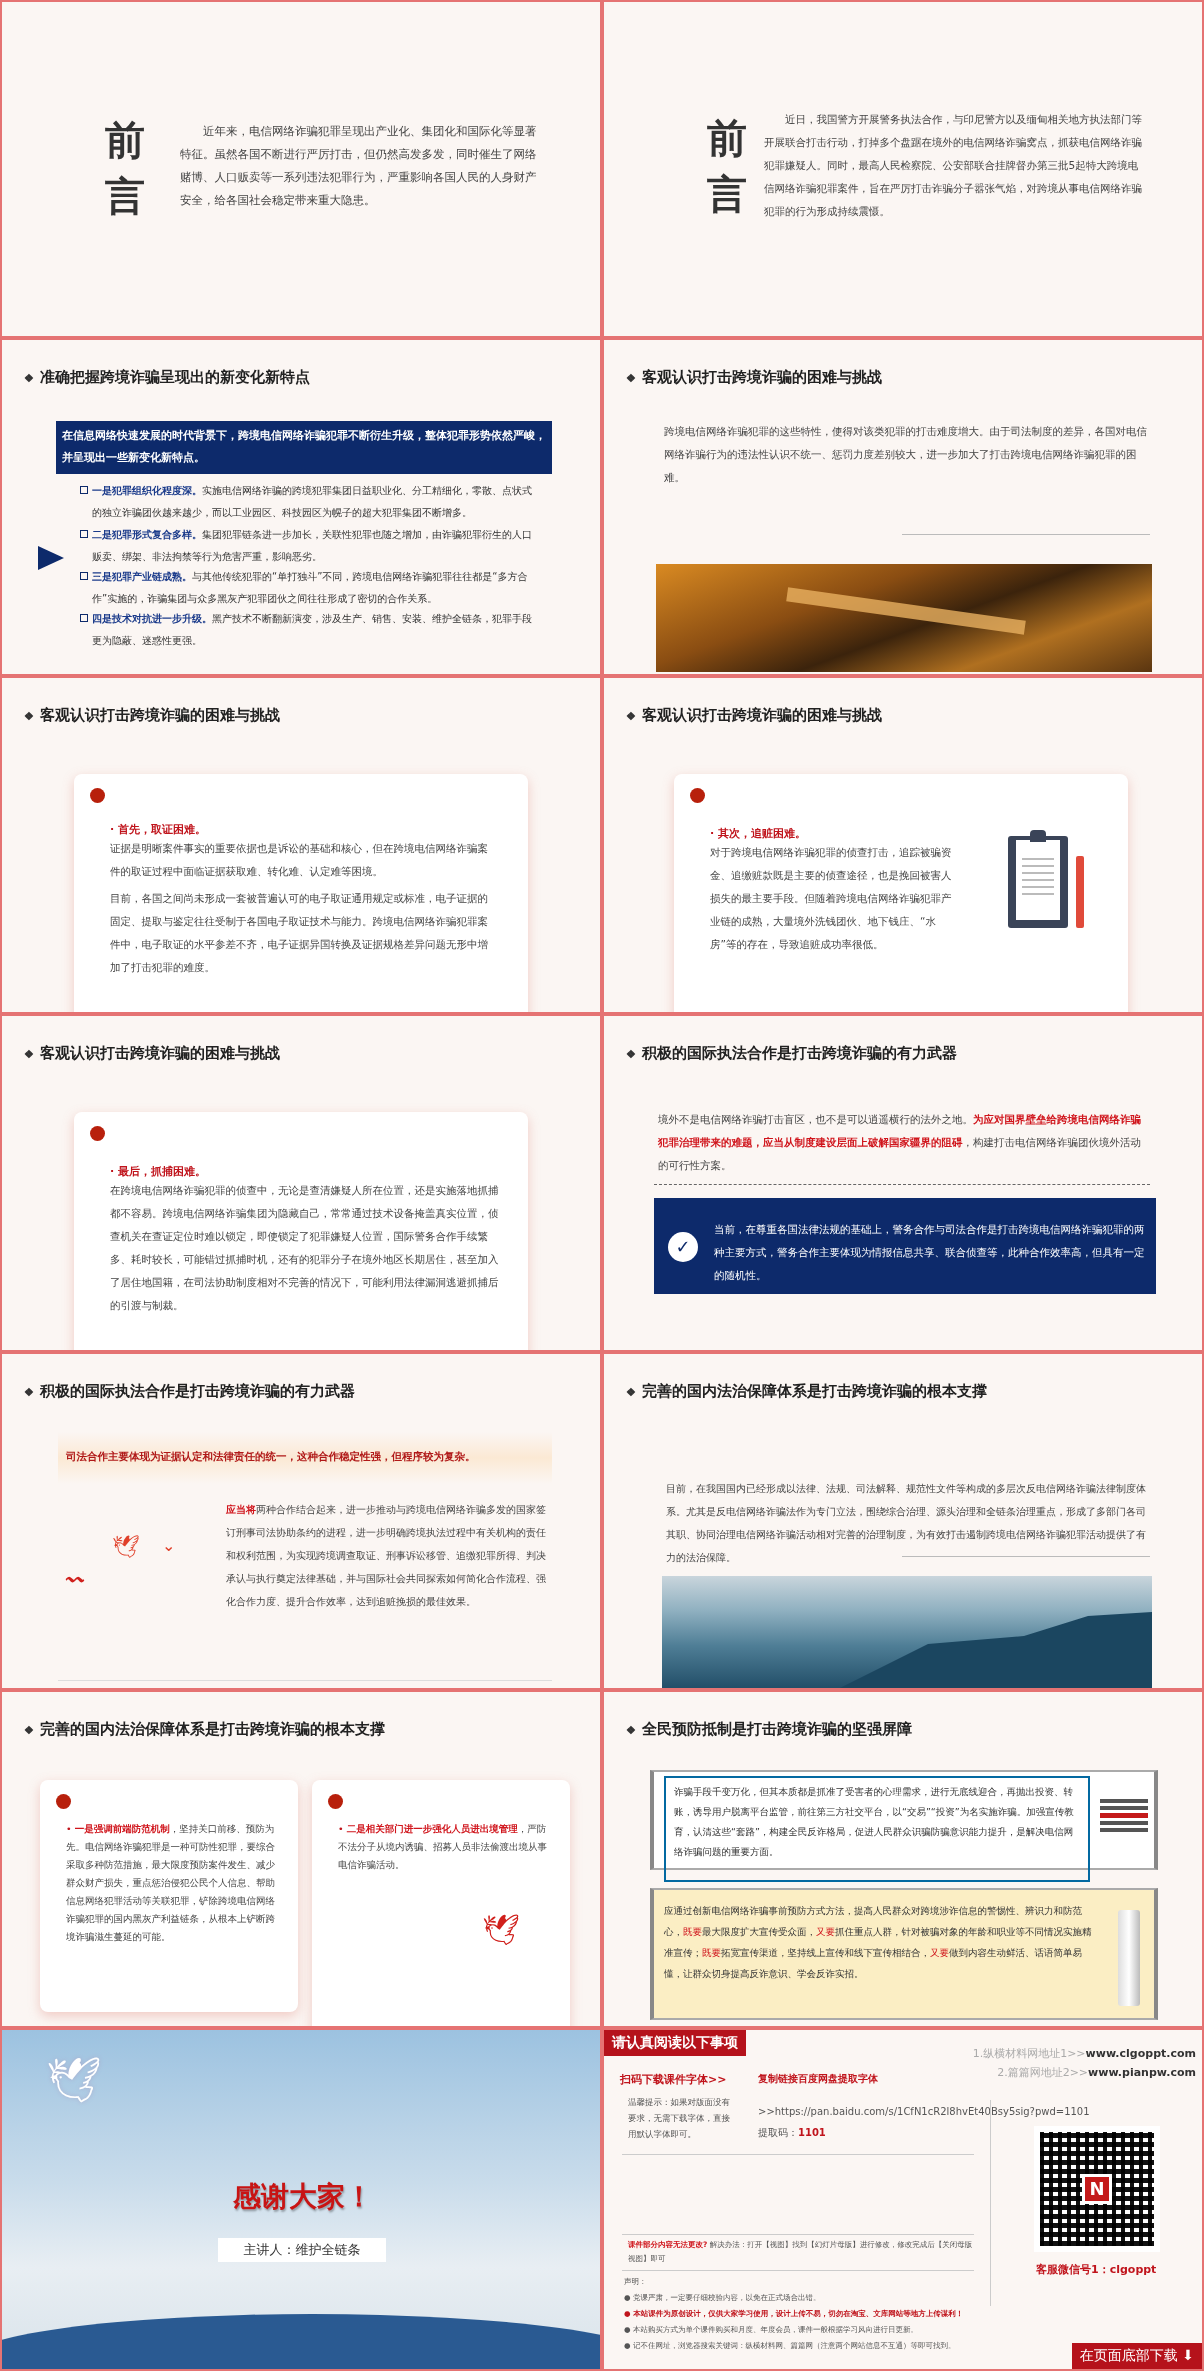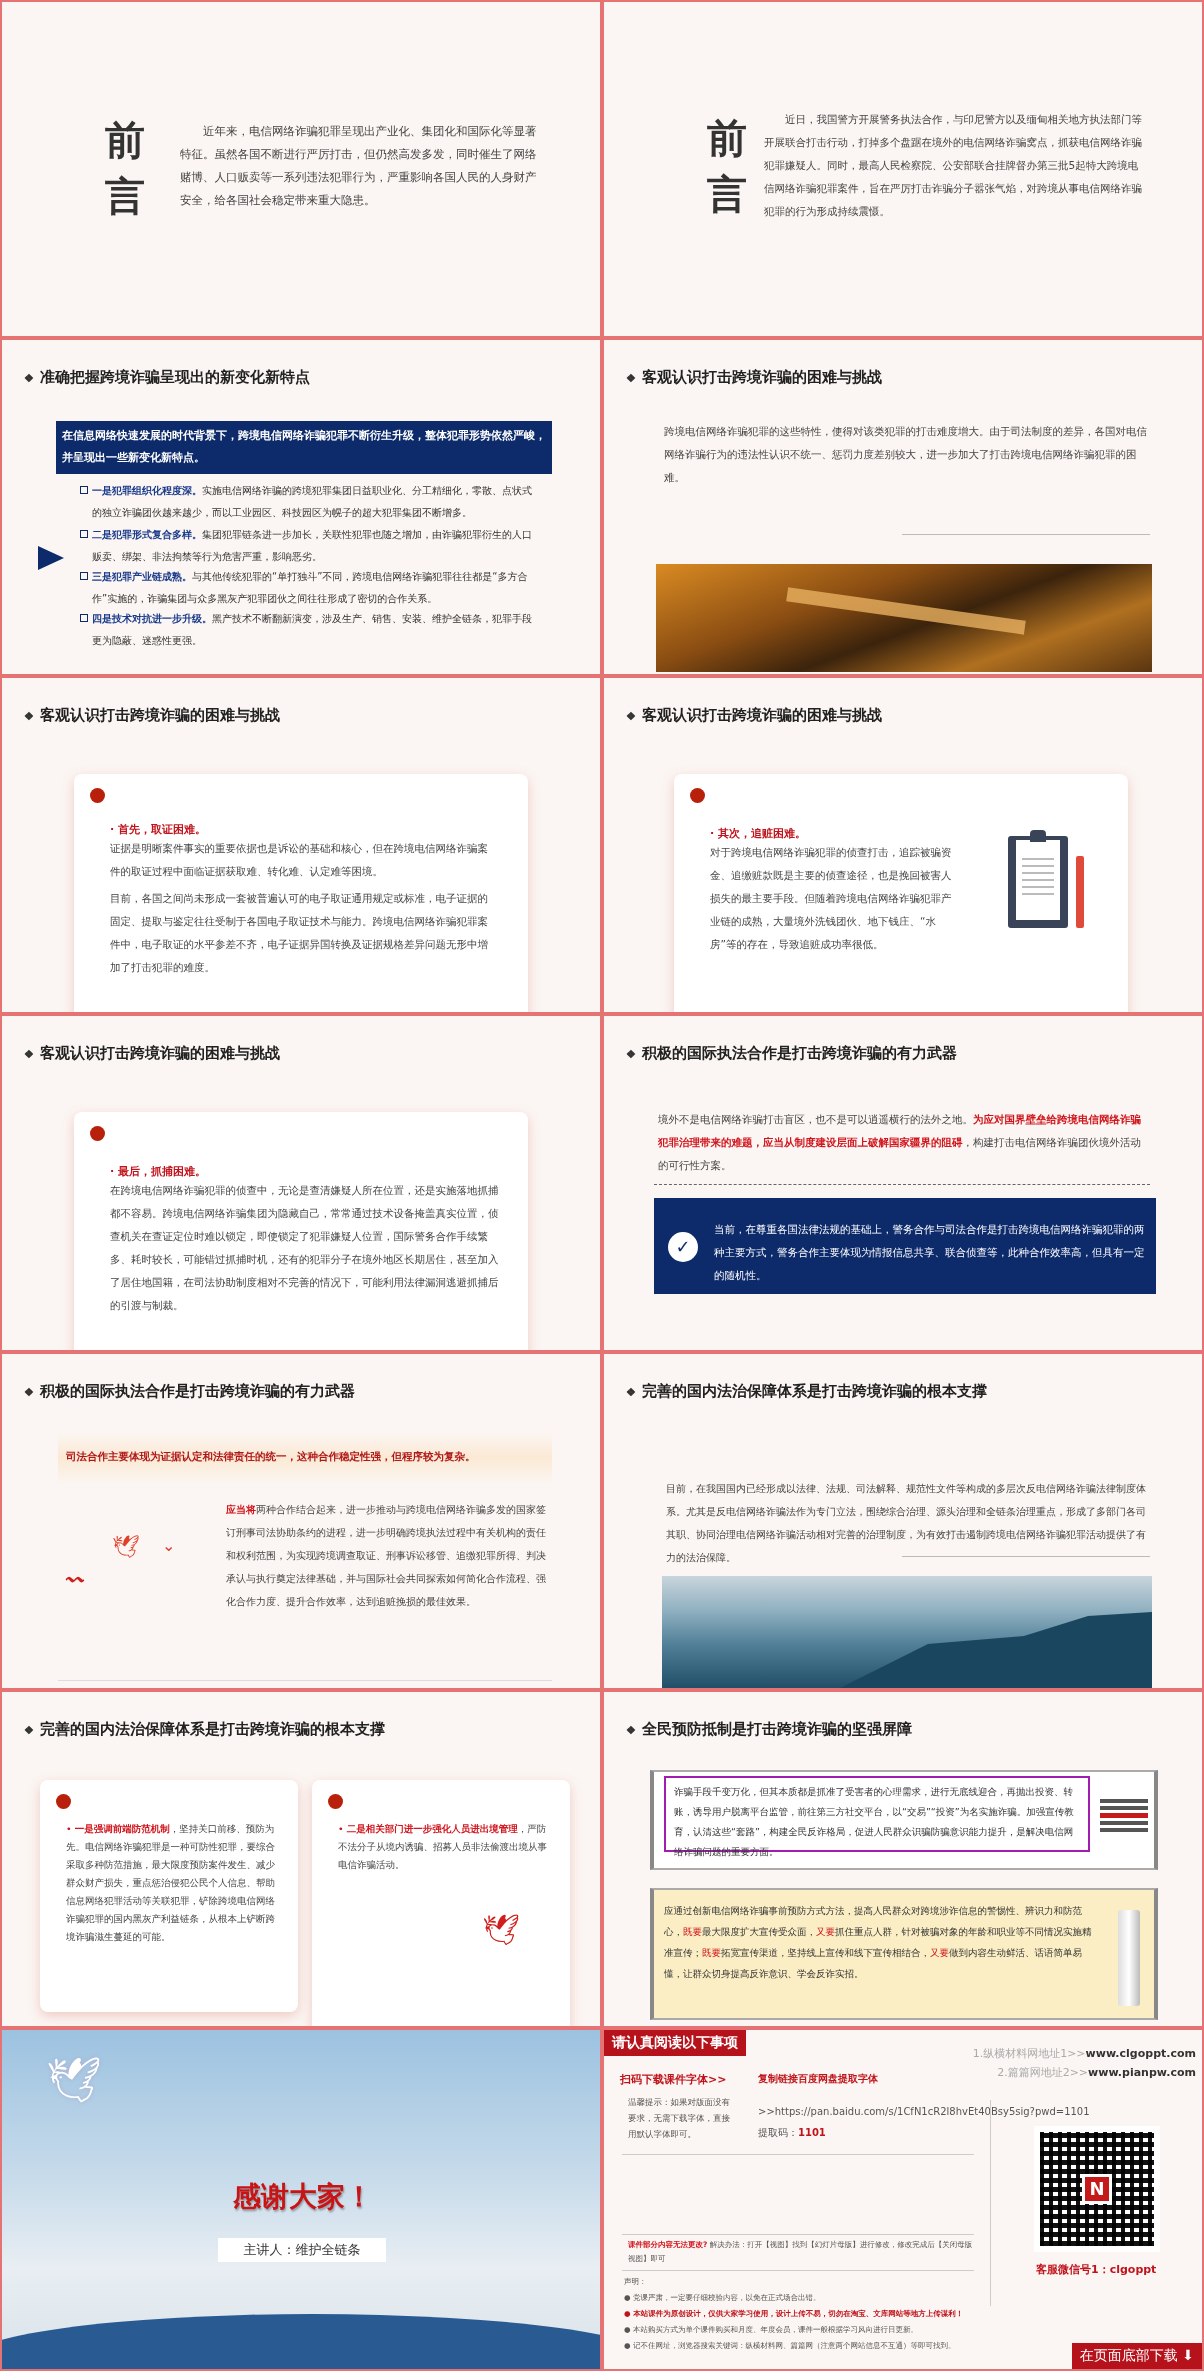--- a/index.html
+++ b/index.html
@@ -158,21 +158,21 @@
   <div class="card" style="left:310px;top:88px;width:258px;height:289px;">
     <div class="dot"></div>
     <div style="position:absolute;left:26px;top:40px;width:214px;font-size:9.5px;line-height:18px;color:#444;"><span style="color:#c0141c;">• </span><span class="red">二是相关部门进一步强化人员进出境管理</span><span>，严防不法分子从境内诱骗、招募人员非法偷渡出境从事电信诈骗活动。</span></div>
     <div style="position:absolute;left:170px;top:132px;font-size:30px;color:#d0201c;">🕊</div>
   </div>
 </div>
 
 <div class="slide">
   <div class="title"><span class="dia">❖</span><span>全民预防抵制是打击跨境诈骗的坚强屏障</span></div>
   <div style="position:absolute;left:46px;top:78px;width:508px;height:100px;background:#fff;border-left:4px solid #888;border-right:4px solid #888;border-top:2px solid #aaa;border-bottom:2px solid #aaa;">
-    <div style="position:absolute;left:10px;top:4px;width:426px;height:76px;border:2px solid #a21caf;padding:4px 8px;font-size:9.5px;line-height:20px;color:#333;">诈骗手段千变万化，但其本质都是抓准了受害者的心理需求，进行无底线迎合，再抛出投资、转账，诱导用户脱离平台监管，前往第三方社交平台，以“交易”“投资”为名实施诈骗。加强宣传教育，认清这些“套路”，构建全民反诈格局，促进人民群众识骗防骗意识能力提升，是解决电信网络诈骗问题的重要方面。</div>
+    <div style="position:absolute;left:10px;top:4px;width:426px;height:106px;border:2px solid #0369a1;padding:4px 8px;font-size:9.5px;line-height:20px;color:#333;">诈骗手段千变万化，但其本质都是抓准了受害者的心理需求，进行无底线迎合，再抛出投资、转账，诱导用户脱离平台监管，前往第三方社交平台，以“交易”“投资”为名实施诈骗。加强宣传教育，认清这些“套路”，构建全民反诈格局，促进人民群众识骗防骗意识能力提升，是解决电信网络诈骗问题的重要方面。</div>
     <div style="position:absolute;left:446px;top:24px;width:48px;height:50px;">
       <div style="height:4px;background:#555;margin:3px 0;"></div>
           <div style="height:4px;background:#555;margin:3px 0;"></div>
       <div style="height:5px;background:#c41a1a;margin:3px 0;"></div>
           <div style="height:4px;background:#555;margin:3px 0;"></div>
           <div style="height:4px;background:#555;margin:3px 0;"></div>
     </div>
   </div>
   <div style="position:absolute;left:46px;top:196px;width:508px;height:132px;background:#fbeec4;border-left:4px solid #888;border-right:4px solid #888;border-top:2px solid #aaa;border-bottom:2px solid #aaa;">
     <div style="position:absolute;left:10px;top:10px;width:434px;font-size:9.5px;line-height:21px;color:#333;">

